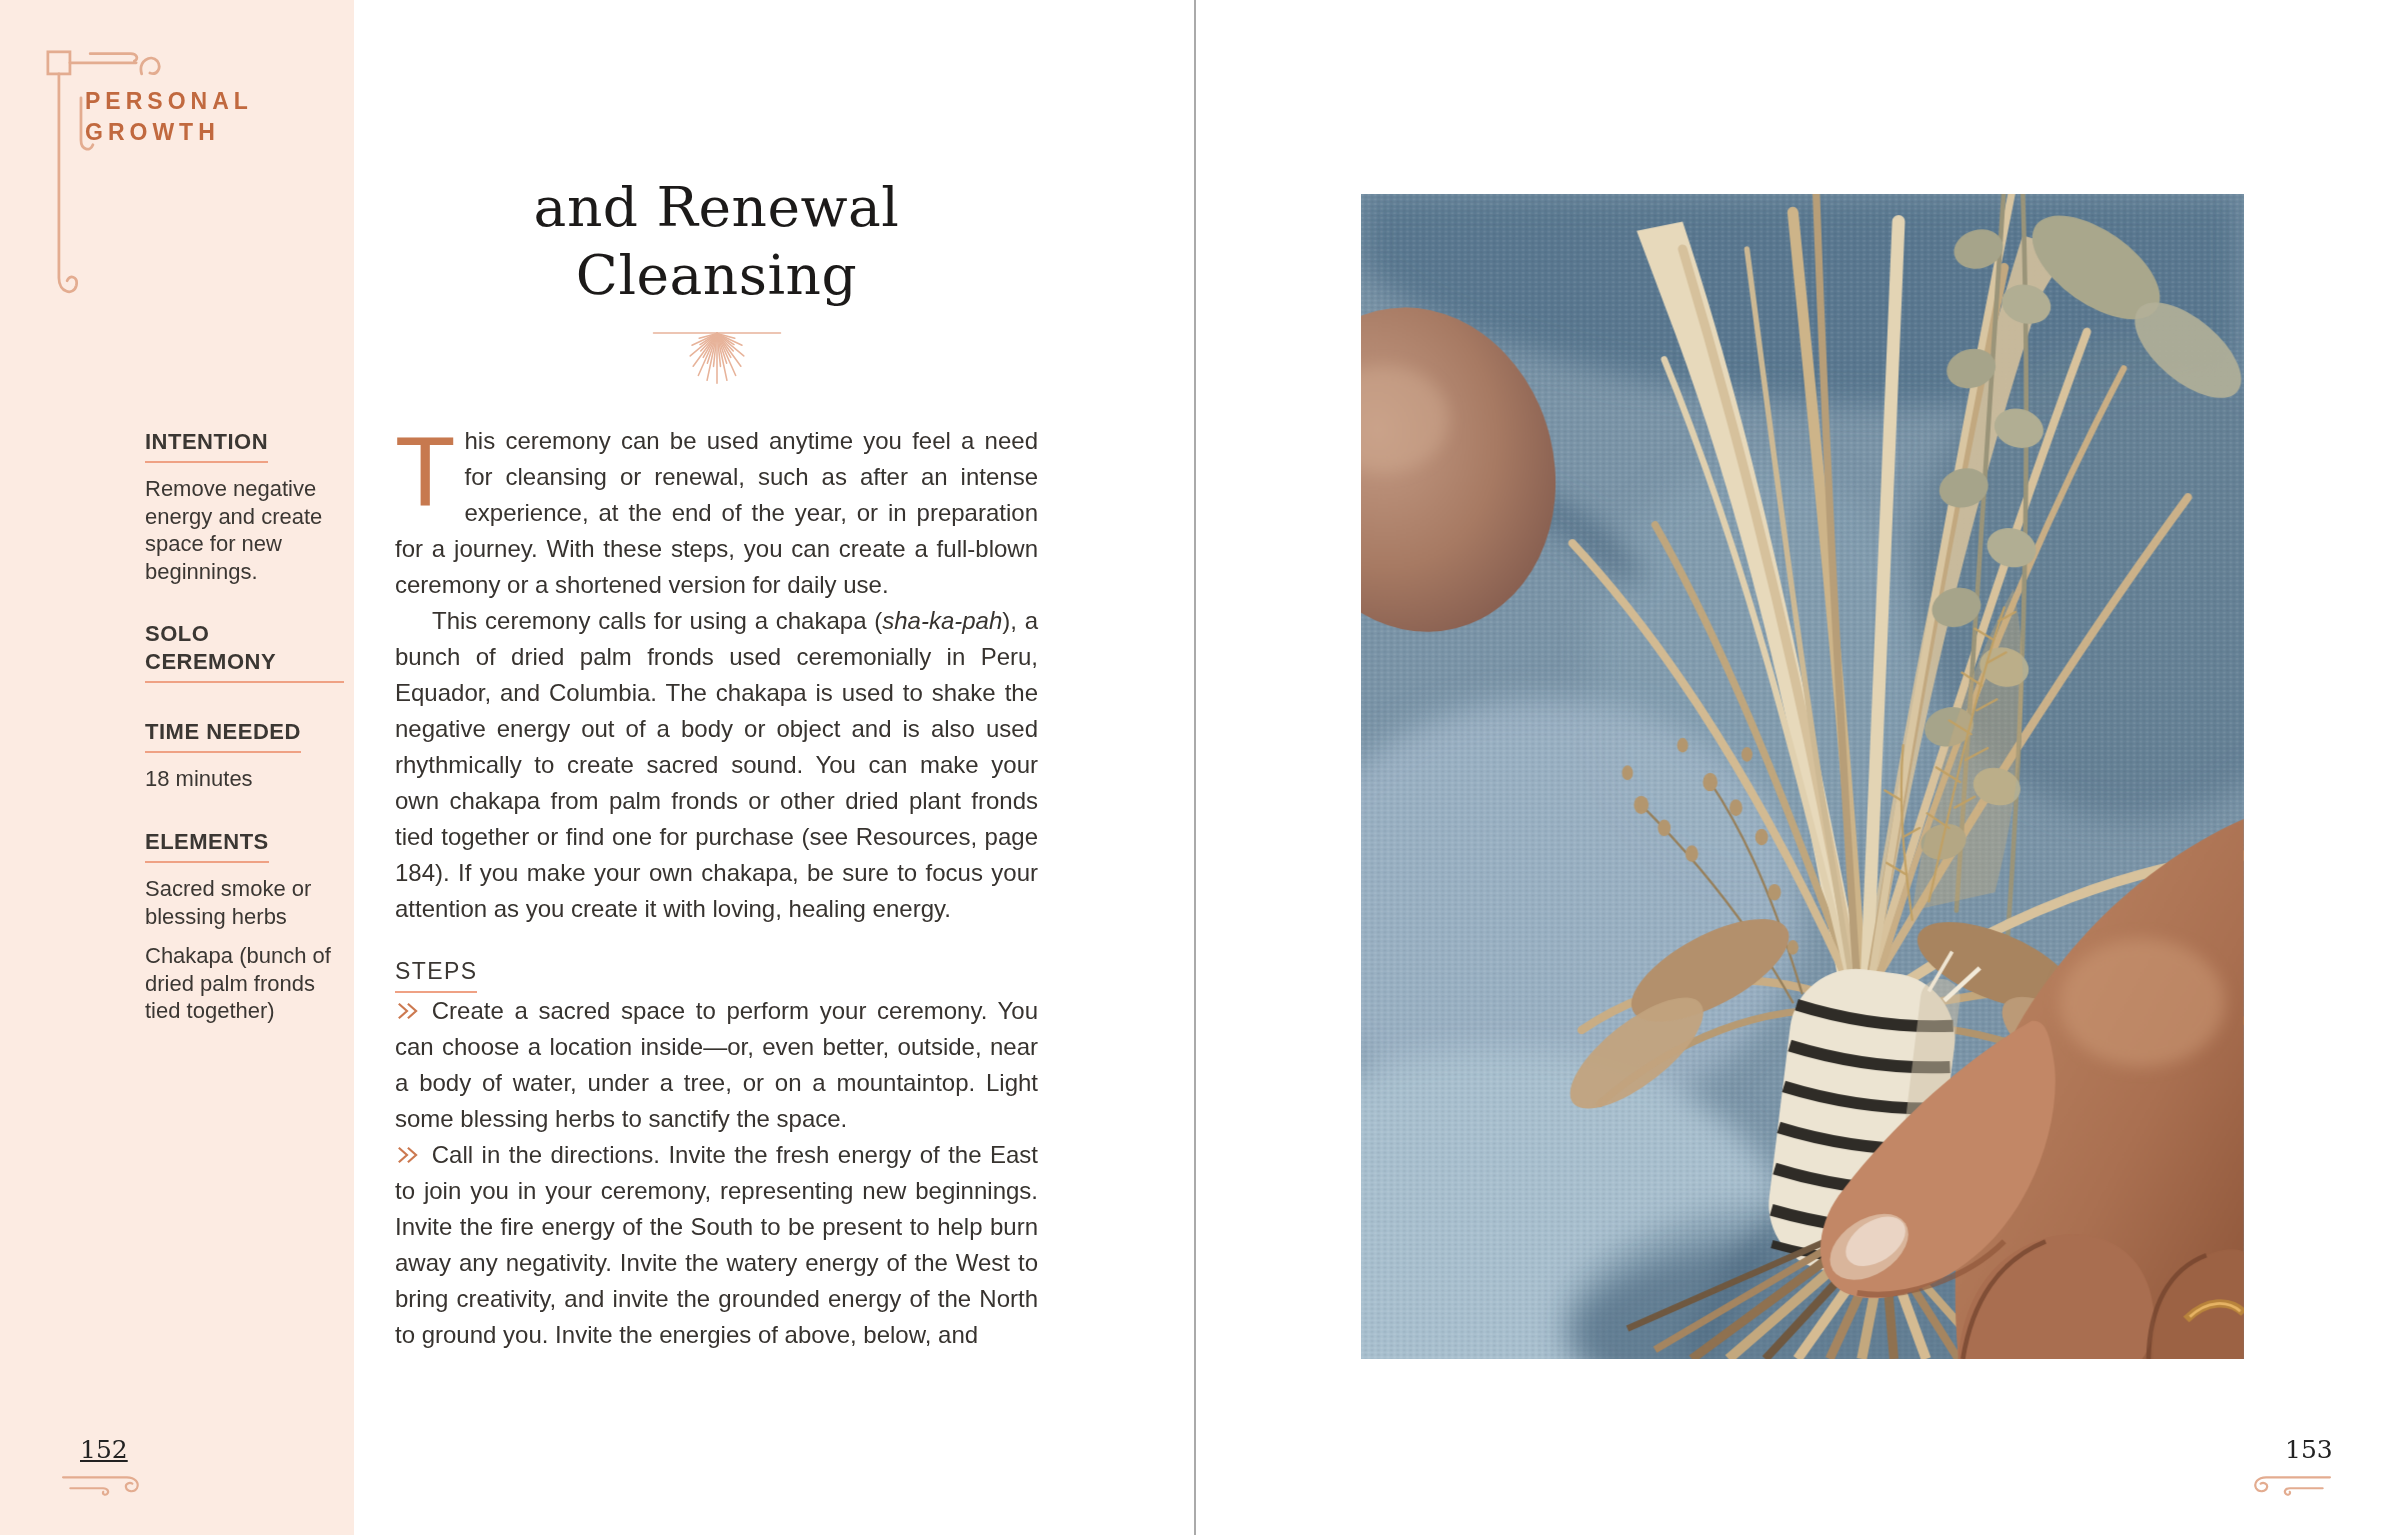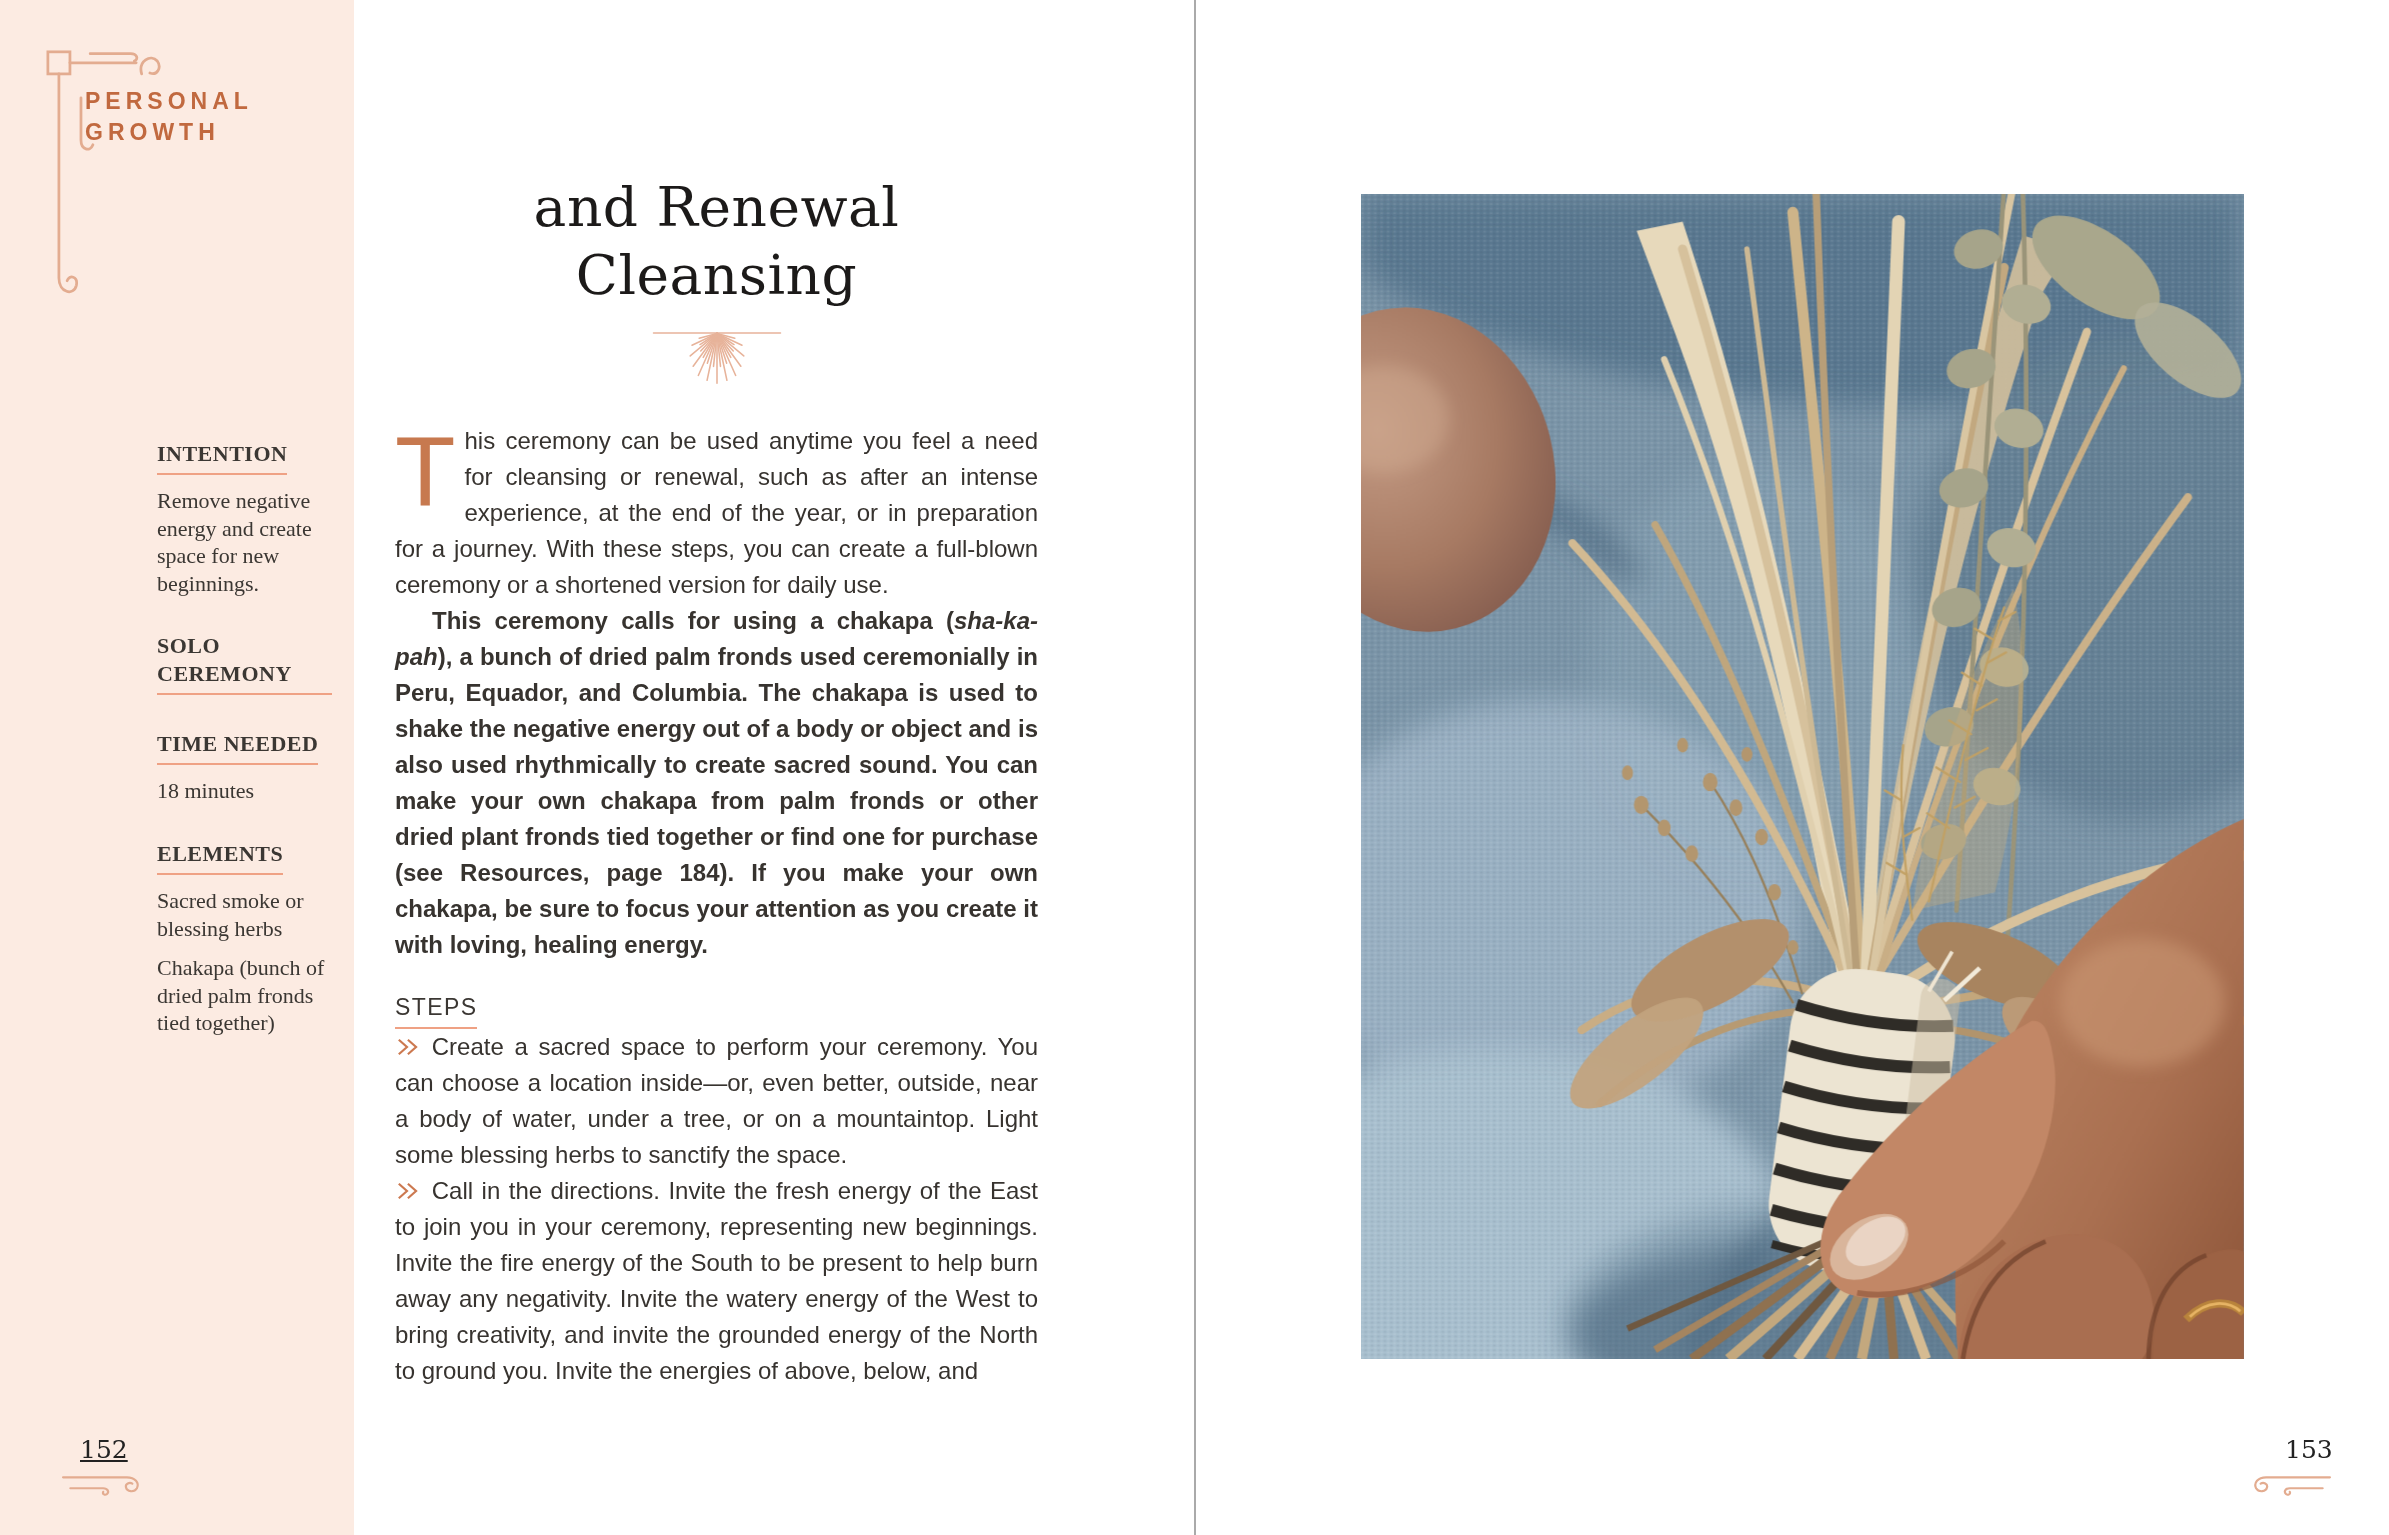--- a/index.html
+++ b/index.html
@@ -13,36 +13,36 @@
        font-family:"Liberation Sans",sans-serif;color:var(--body-text);overflow:hidden;}
   .page-left{position:absolute;left:0;top:0;width:1083px;height:1536px;background:#fff;}
   .page-right{position:absolute;left:1196px;top:0;width:1194px;height:1536px;background:#fff;}
   .gutter{position:absolute;left:1194px;top:0;width:1.8px;height:1536px;background:var(--divider);}
   .sidebar{position:absolute;left:0;top:0;width:354px;height:1536px;background:var(--sidebar-bg);}
   .corner-flourish{position:absolute;left:46px;top:50px;}
   .flourish-stroke{stroke:var(--flourish);fill:none;stroke-width:3;stroke-linecap:round;}
   .brand{position:absolute;left:85px;top:86px;width:221px;font-size:23px;font-weight:bold;
          letter-spacing:5px;line-height:31px;color:var(--accent);}
   .sidebar-sections{position:absolute;left:145px;top:428px;width:199px;}
-  .sect{margin:12px;font-family:Liberation Serif, serif;}
+  .sect{margin:0;}
   .sect + .sect{margin-top:35px;}
   .sect h3{margin:0;font-size:22px;line-height:27.6px;letter-spacing:0.5px;color:var(--heading-text);}
   .u{display:inline-block;border-bottom:2.8px solid var(--accent-soft);padding-bottom:5.5px;}
   .sect p{margin:12px 0 0;font-size:22px;line-height:27.6px;color:var(--heading-text);}
   .article{position:absolute;left:395px;top:0;width:643px;}
   h1{margin:0;padding-top:173px;font-family:"DejaVu Serif",serif;font-weight:400;font-size:55px;
      line-height:68px;text-align:center;color:var(--title-text);letter-spacing:0.5px;}
   h1 span{display:block;}
   .sunburst{display:block;margin:18.4px auto 0;}
   .ray{stroke:var(--sunburst);stroke-width:1.7;stroke-linecap:round;}
   p.body{font-size:24px;line-height:36px;text-align:justify;color:var(--body-text);margin:0;}
   .lead{margin-top:37px !important;}
   .dropcap{float:left;width:53px;height:70px;margin:3.7px 16.5px 0 0;color:var(--dropcap);
            font-size:99px;line-height:88px;font-weight:400;}
-  .p2{text-indent:37px;font-weight:bold;}
+  .p2{text-indent:37px;}
   .steps-h{margin:31px 0 0;font-size:23px;line-height:27.6px;font-weight:normal;letter-spacing:1.4px;color:var(--heading-text);}
   .step{margin:20px 0 0;}
   .chev{stroke:var(--chevron);fill:none;stroke-width:2.4;stroke-linejoin:miter;}
   .chev-svg{margin-right:9.2px;vertical-align:-1.8px;}
   .pagenum{position:absolute;font-family:"DejaVu Serif",serif;font-size:25px;color:var(--pagenum);}
   .pn-left{left:80px;top:1435px;text-decoration:underline;}
   .pn-right{left:2273px;top:1435px;margin-left:12px;}
   .foot-flourish{position:absolute;}
   .ff-left{left:59px;top:1470px;}
   .ff-right{left:2242px;top:1470px;transform:scaleX(-1);}

